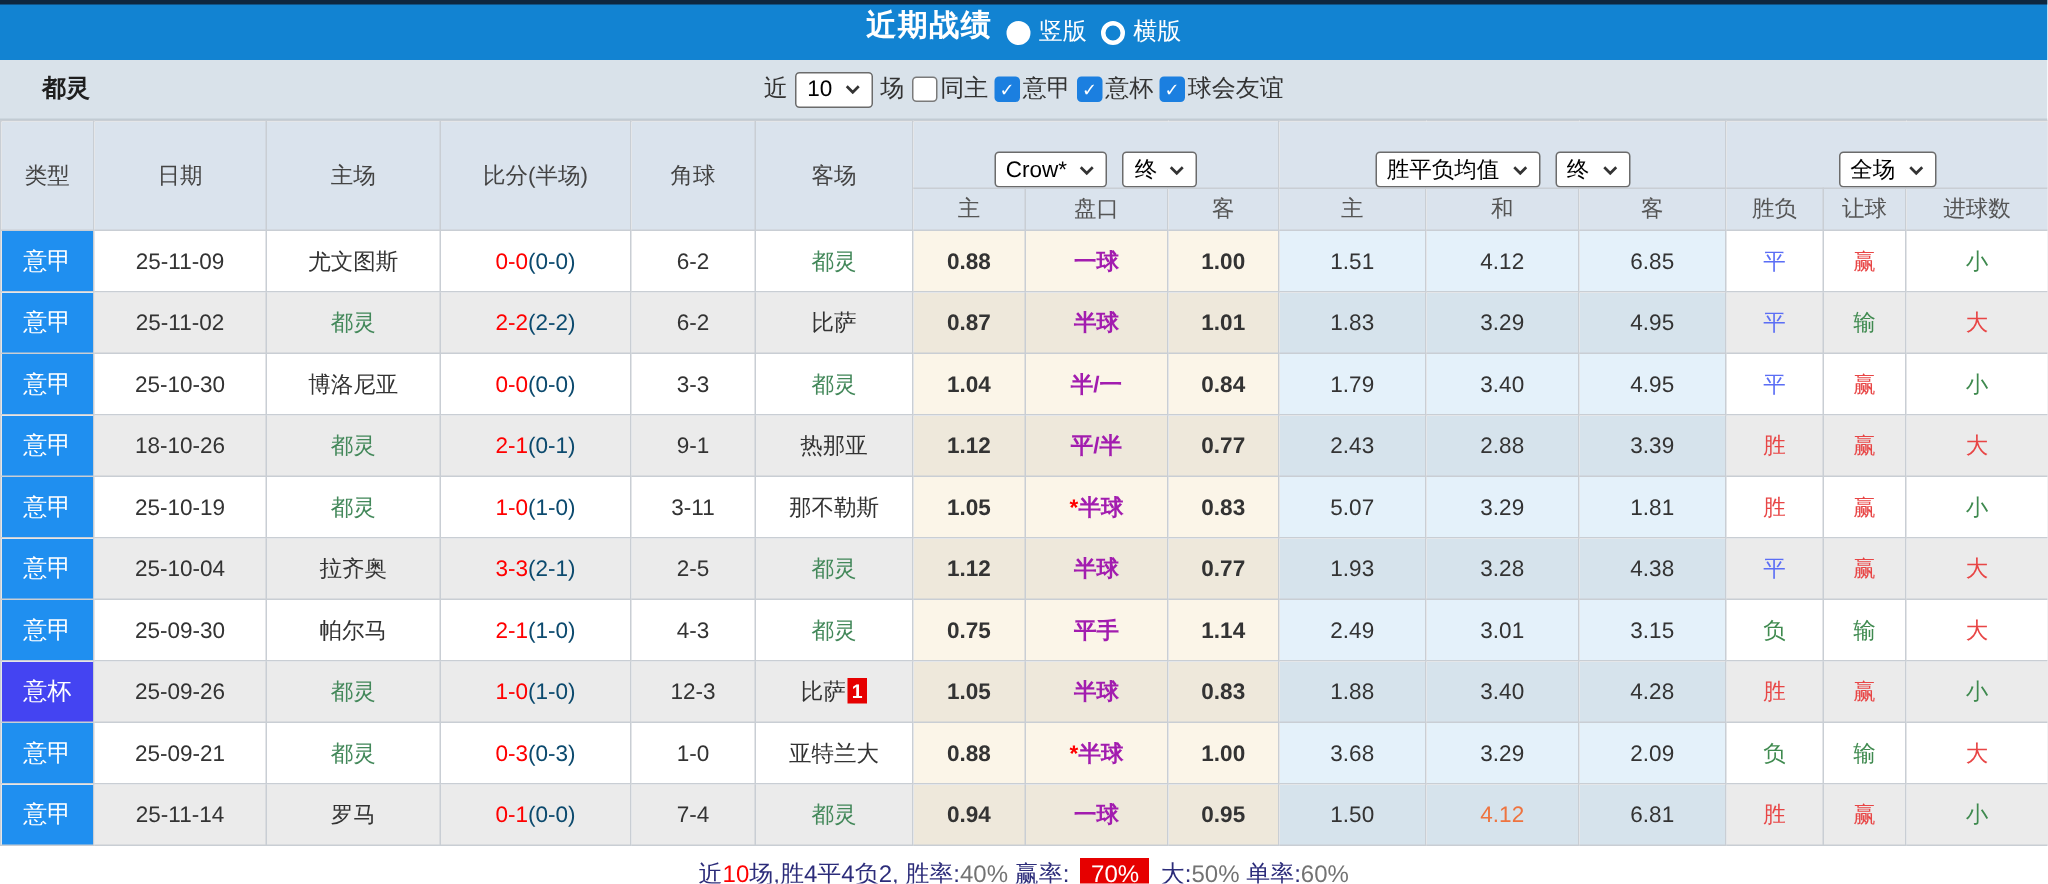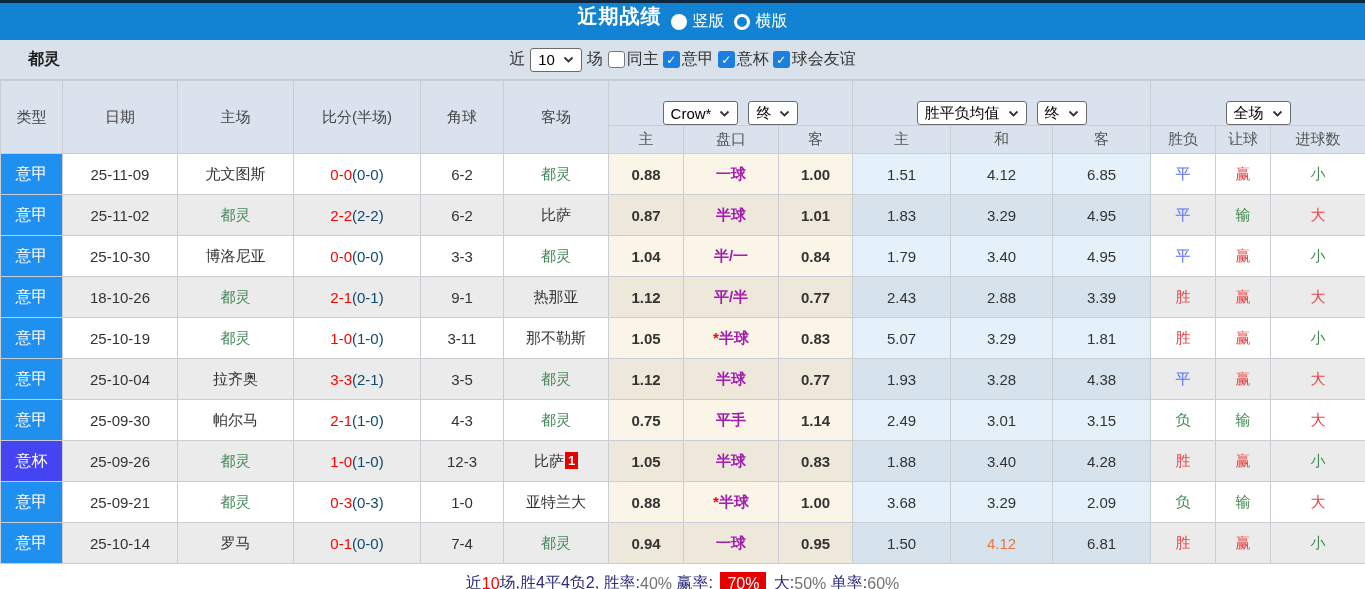--- a/index.html
+++ b/index.html
@@ -288,21 +288,21 @@
         <td class="sec-eu">1.81</td>
         <td class="r-red">胜</td>
         <td class="r-red">赢</td>
         <td class="r-green">小</td>
       </tr>
       <tr class="even">
         <td class="type league">意甲</td>
         <td>25-10-04</td>
         <td><span class="team">拉齐奥</span></td>
         <td><span class="ft">3-3</span><span class="ht">(2-1)</span></td>
-        <td>3-5</td>
+        <td>2-5</td>
         <td><span class="team target">都灵</span></td>
         <td class="sec-ah">1.12</td>
         <td class="sec-ah"><span class="line">半球</span></td>
         <td class="sec-ah">0.77</td>
         <td class="sec-eu">1.93</td>
         <td class="sec-eu">3.28</td>
         <td class="sec-eu">4.38</td>
         <td class="r-blue">平</td>
         <td class="r-red">赢</td>
         <td class="r-red">大</td>
@@ -353,21 +353,21 @@
         <td class="sec-ah">1.00</td>
         <td class="sec-eu">3.68</td>
         <td class="sec-eu">3.29</td>
         <td class="sec-eu">2.09</td>
         <td class="r-green">负</td>
         <td class="r-green">输</td>
         <td class="r-red">大</td>
       </tr>
       <tr class="even">
         <td class="type league">意甲</td>
-        <td>25-10-14</td>
+        <td>25-11-14</td>
         <td><span class="team">罗马</span></td>
         <td><span class="ft">0-1</span><span class="ht">(0-0)</span></td>
         <td>7-4</td>
         <td><span class="team target">都灵</span></td>
         <td class="sec-ah">0.94</td>
         <td class="sec-ah"><span class="line">一球</span></td>
         <td class="sec-ah">0.95</td>
         <td class="sec-eu">1.50</td>
         <td class="sec-eu hl">4.12</td>
         <td class="sec-eu">6.81</td>

